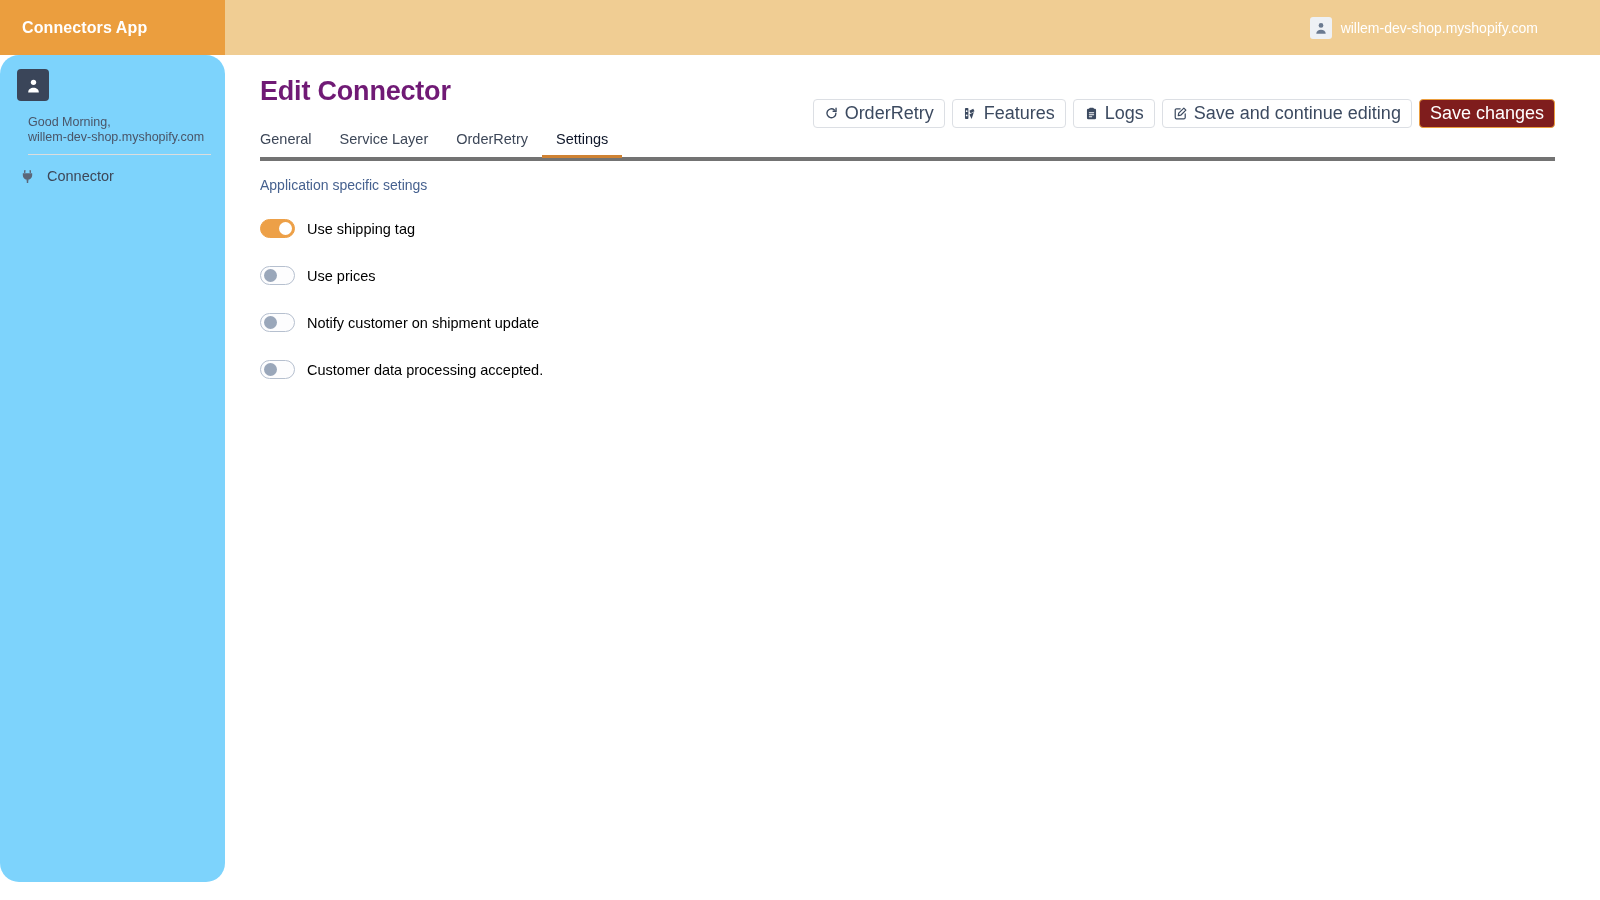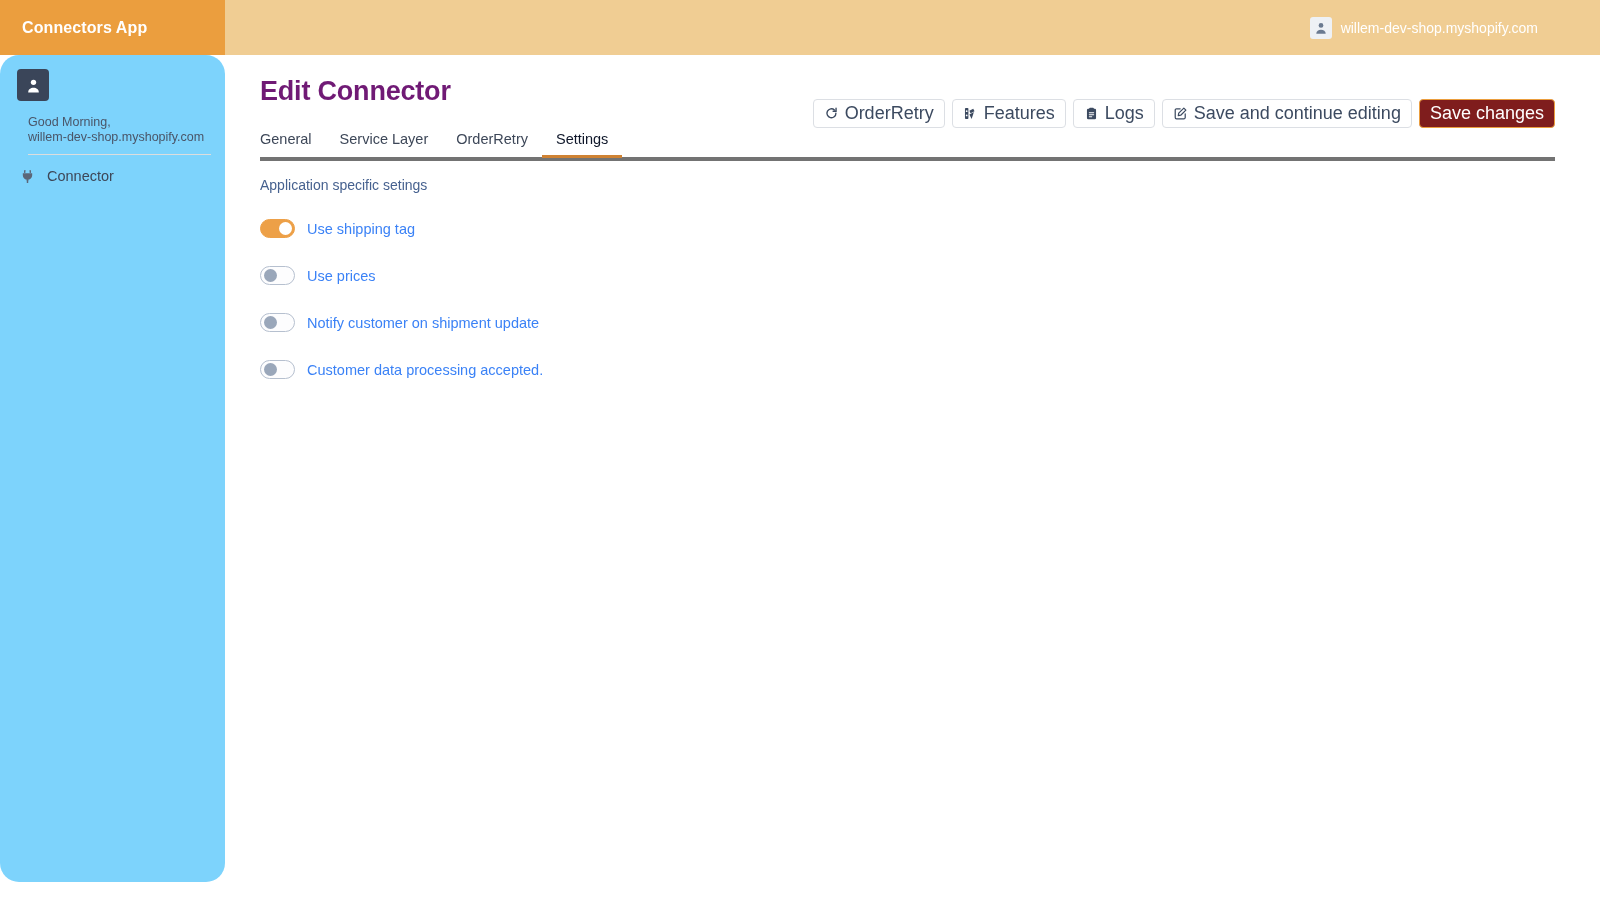--- a/index.html
+++ b/index.html
@@ -179,21 +179,21 @@
   .switch.on  { background: #eda047; border: 1px solid #eda047; }
   .switch.off { background: #fdfdfe; border: 1px solid #b6c0cf; }
   .knob {
     position: absolute; top: 2px;
     width: 13px; height: 13px;
     border-radius: 50%;
   }
   .switch.on  .knob { right: 2px; background: #ffffff; }
   .switch.off .knob { left: 3px;  background: #9aa7ba; }
   .toggle-label {
-    color: #3b82f6;
+    color: #000000;
     font-size: 14.5px;
   }
 </style>
 </head>
 <body>
 
 <div id="topbar">
   <div id="brand-block">
     <span id="brand-title">Connectors App</span>
   </div>

